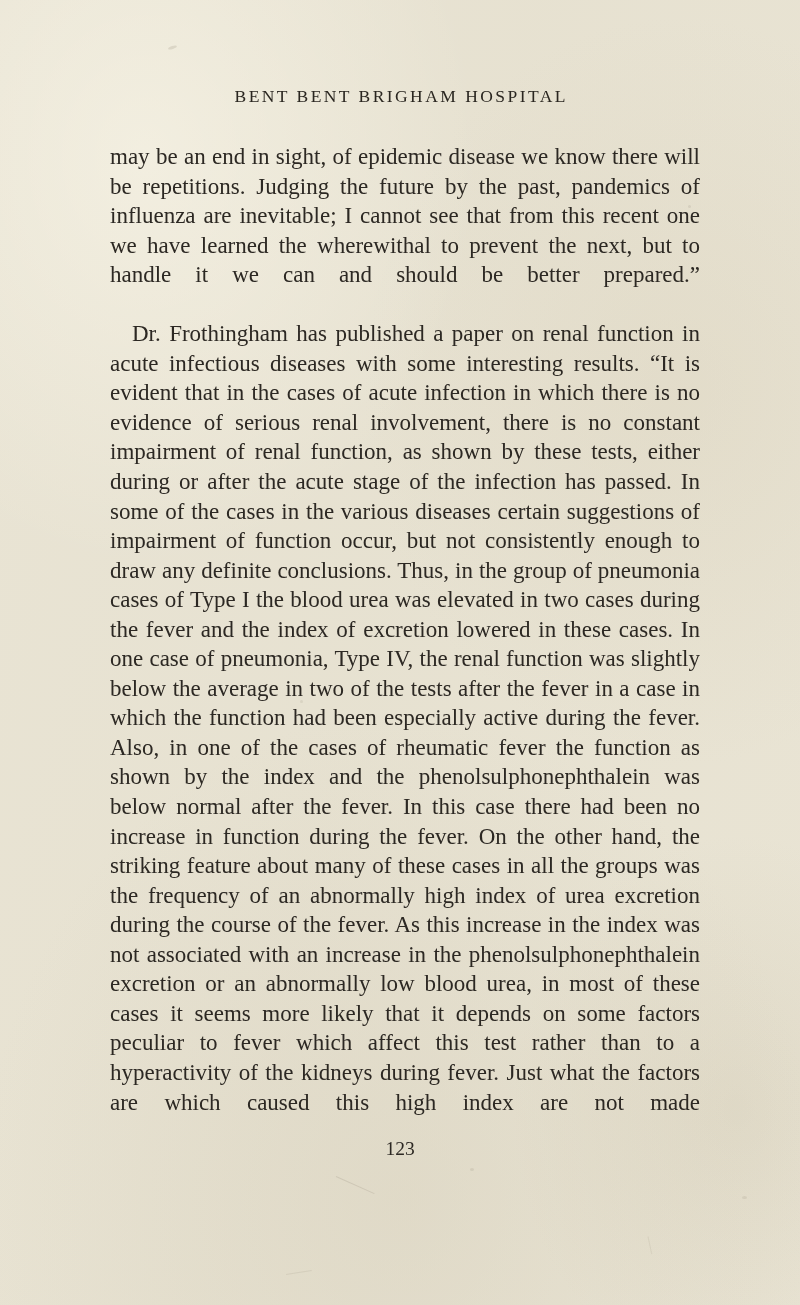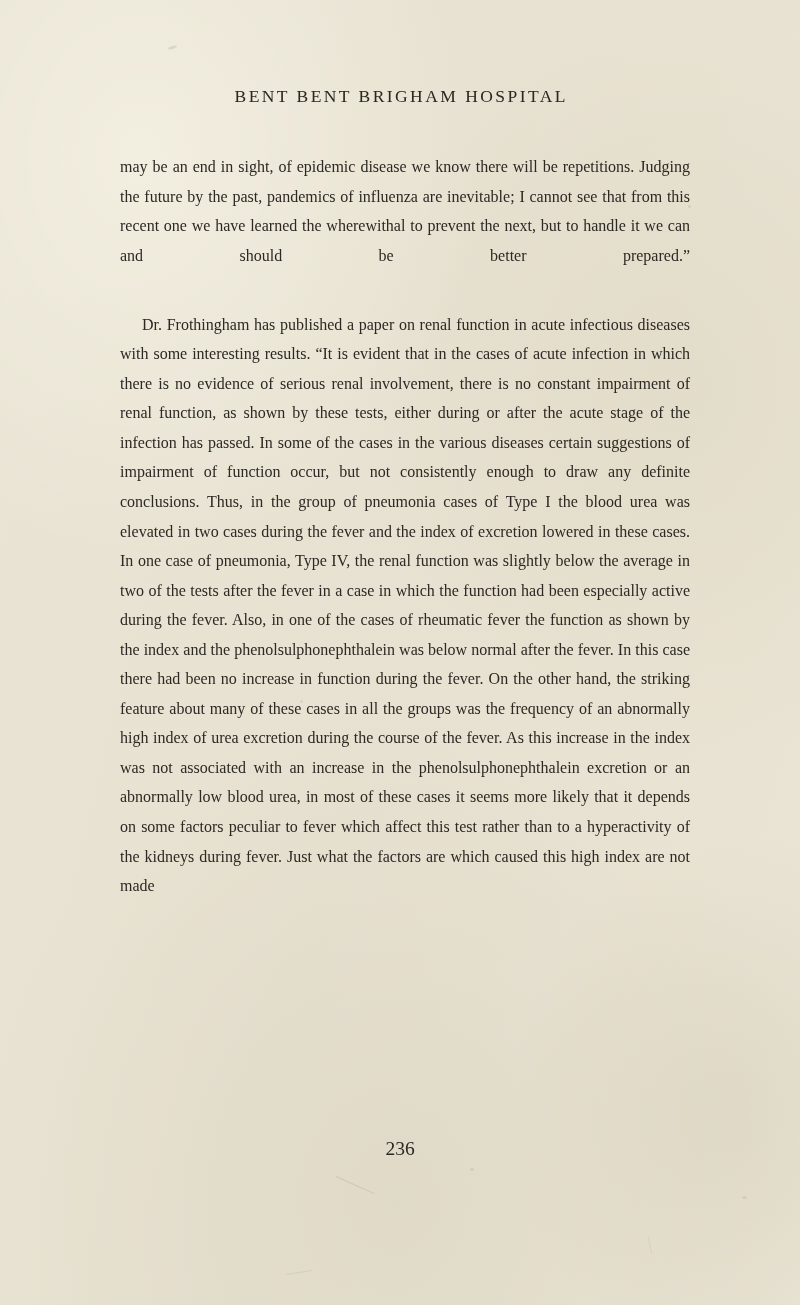--- a/index.html
+++ b/index.html
@@ -60,22 +60,22 @@
   }
 
   .textblock {
     position: absolute;
     top: 142px;
     left: 110px;
     width: 590px;
   }
 
   p {
-    margin: 10px;
-    font-size: 16px;
+    margin: 0;
+    font-size: 23px;
     line-height: 29.55px;
     text-align: justify;
     text-justify: inter-word;
     color: #2c2823;
     -webkit-font-smoothing: antialiased;
   }
   p.indent {
     text-indent: 22px;
   }
   
@@ -112,15 +112,15 @@
 
 <div class="page">
 
   <div class="running-head">BENT BENT BRIGHAM HOSPITAL</div>
 
   <div class="textblock">
     <p>may be an end in sight, of epidemic disease we know there will be repetitions.  Judging the future by the past, pandemics of influenza are inevitable; I cannot see that from this recent one we have learned the wherewithal to prevent the next, but to handle it we can and should be better prepared.”</p>
     <p class="indent">Dr. Frothingham has published a paper on renal function in acute infectious diseases with some interesting results.  “It is evident that in the cases of acute infection in which there is no evidence of serious renal involvement, there is no constant impairment of renal function, as shown by these tests, either during or after the acute stage of the infection has passed.  In some of the cases in the various diseases certain suggestions of impairment of function occur, but not consistently enough to draw any definite conclusions.  Thus, in the group of pneumonia cases of Type I the blood urea was elevated in two cases during the fever and the index of excretion lowered in these cases.  In one case of pneumonia, Type IV, the renal function was slightly below the average in two of the tests after the fever in a case in which the function had been especially active during the fever.  Also, in one of the cases of rheumatic fever the function as shown by the index and the phenolsulphonephthalein was below normal after the fever.  In this case there had been no increase in function during the fever.  On the other hand, the striking feature about many of these cases in all the groups was the frequency of an abnormally high index of urea excretion during the course of the fever.  As this increase in the index was not associated with an increase in the phenolsulphonephthalein excretion or an abnormally low blood urea, in most of these cases it seems more likely that it depends on some factors peculiar to fever which affect this test rather than to a hyperactivity of the kidneys during fever.  Just what the factors are which caused this high index are not made</p>
   </div>
 
-  <div class="folio">236</div>
+  <div class="folio">123</div>
 
 </div>
 
 </body></html>

